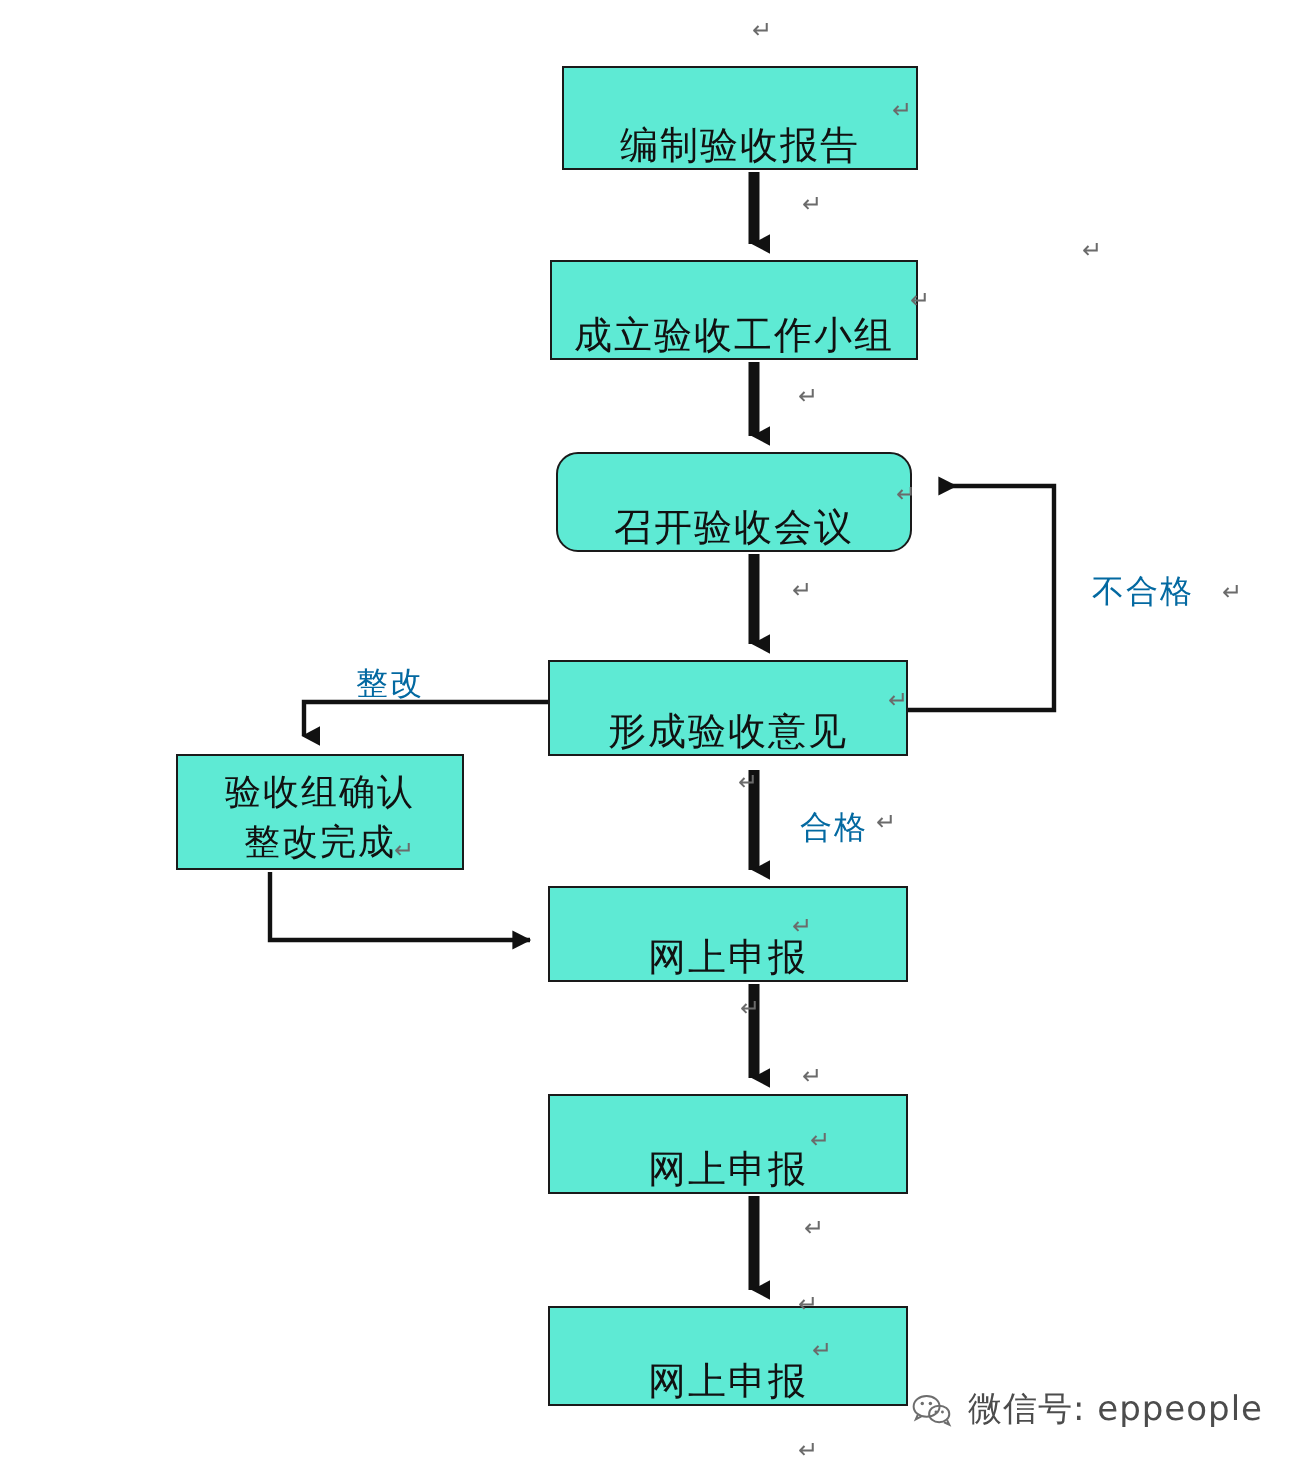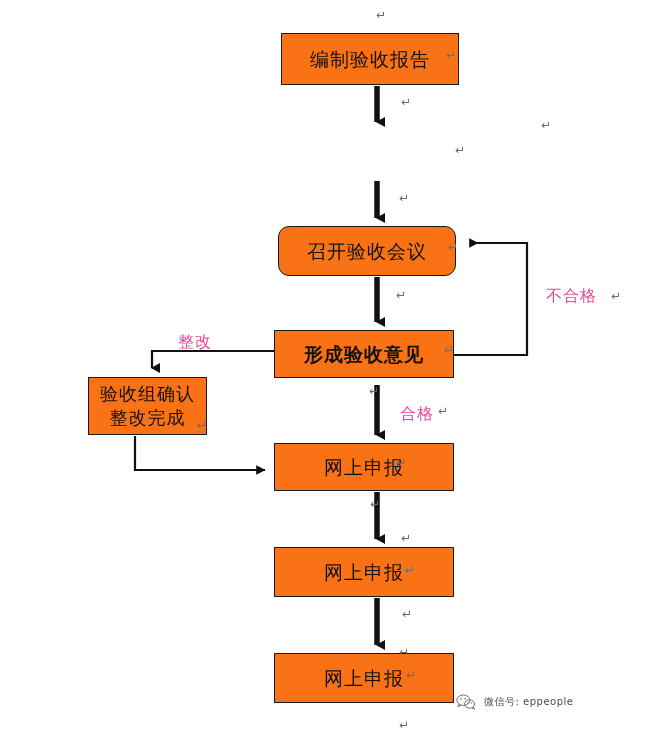--- a/index.html
+++ b/index.html
@@ -20,44 +20,44 @@
     position: absolute;
     left: 0;
     top: 0;
     width: 652px;
     height: 736px;
   }
   .node {
     position: absolute;
     box-sizing: border-box;
     border: 1.5px solid #1a1a1a;
-    background: #f97316;
+    background: #5eead4;
     display: flex;
-    align-items: center;
+    align-items: flex-end;
     justify-content: center;
     text-align: center;
     line-height: 1.18;
     font-size: 19px;
     letter-spacing: 1px;
     color: #111111;
     font-family: "DejaVu Sans", "Liberation Sans", sans-serif;
   }
   .node .node-text {
     display: block;
     white-space: pre-line;
   }
   .node.two-line {
     font-size: 18px;
     line-height: 1.35;
   }
   .edge-label {
     position: absolute;
     font-size: 16px;
     letter-spacing: 1px;
-    color: #ec4899;
+    color: #0369a1;
     white-space: nowrap;
   }
   .pilcrow {
     position: absolute;
     font-size: 12px;
     color: #6b6b6b;
     user-select: none;
   }
   #connectors {
     position: absolute;
@@ -68,21 +68,21 @@
     pointer-events: none;
   }
   #watermark {
     position: absolute;
     left: 455px;
     top: 693px;
     display: flex;
     align-items: center;
     gap: 7px;
     color: #4c4c4c;
-    font-size: 10px;
+    font-size: 17px;
     letter-spacing: 0.5px;
     white-space: nowrap;
   }
   #watermark .wm-text {
     font-family: "DejaVu Sans", "Liberation Sans", sans-serif;
   }
   .wechat-icon {
     width: 22px;
     height: 18px;
     display: inline-block;
@@ -139,27 +139,30 @@
     </g>
 
     <g>
       <line x1="377" y1="598" x2="377" y2="645" stroke="#111111" stroke-width="5.5" marker-end="url(#arrow-down)"></line>
     </g>
   </svg>
 
   <div class="node" style="left: 281px; top: 33px; width: 178px; height: 52px;">
     <span class="node-text">编制验收报告</span>
   </div>
+  <div class="node" style="left: 275px; top: 130px; width: 184px; height: 50px;">
+    <span class="node-text">成立验收工作小组</span>
+  </div>
   <div class="node" style="left: 278px; top: 226px; width: 178px; height: 50px; border-radius: 11px;">
     <span class="node-text">召开验收会议</span>
   </div>
-  <div class="node" style="left: 274px; top: 330px; width: 180px; height: 48px; font-weight: bold;">
+  <div class="node" style="left: 274px; top: 330px; width: 180px; height: 48px;">
     <span class="node-text">形成验收意见</span>
   </div>
-  <div class="node two-line" style="left: 88px; top: 377px; width: 119px; height: 58px;">
+  <div class="node two-line" style="left: 88px; top: 377px; width: 144px; height: 58px;">
     <span class="node-text">验收组确认
 整改完成</span>
   </div>
   <div class="node" style="left: 274px; top: 443px; width: 180px; height: 48px;">
     <span class="node-text">网上申报</span>
   </div>
   <div class="node" style="left: 274px; top: 547px; width: 180px; height: 50px;">
     <span class="node-text">网上申报</span>
   </div>
   <div class="node" style="left: 274px; top: 653px; width: 180px; height: 50px;">

